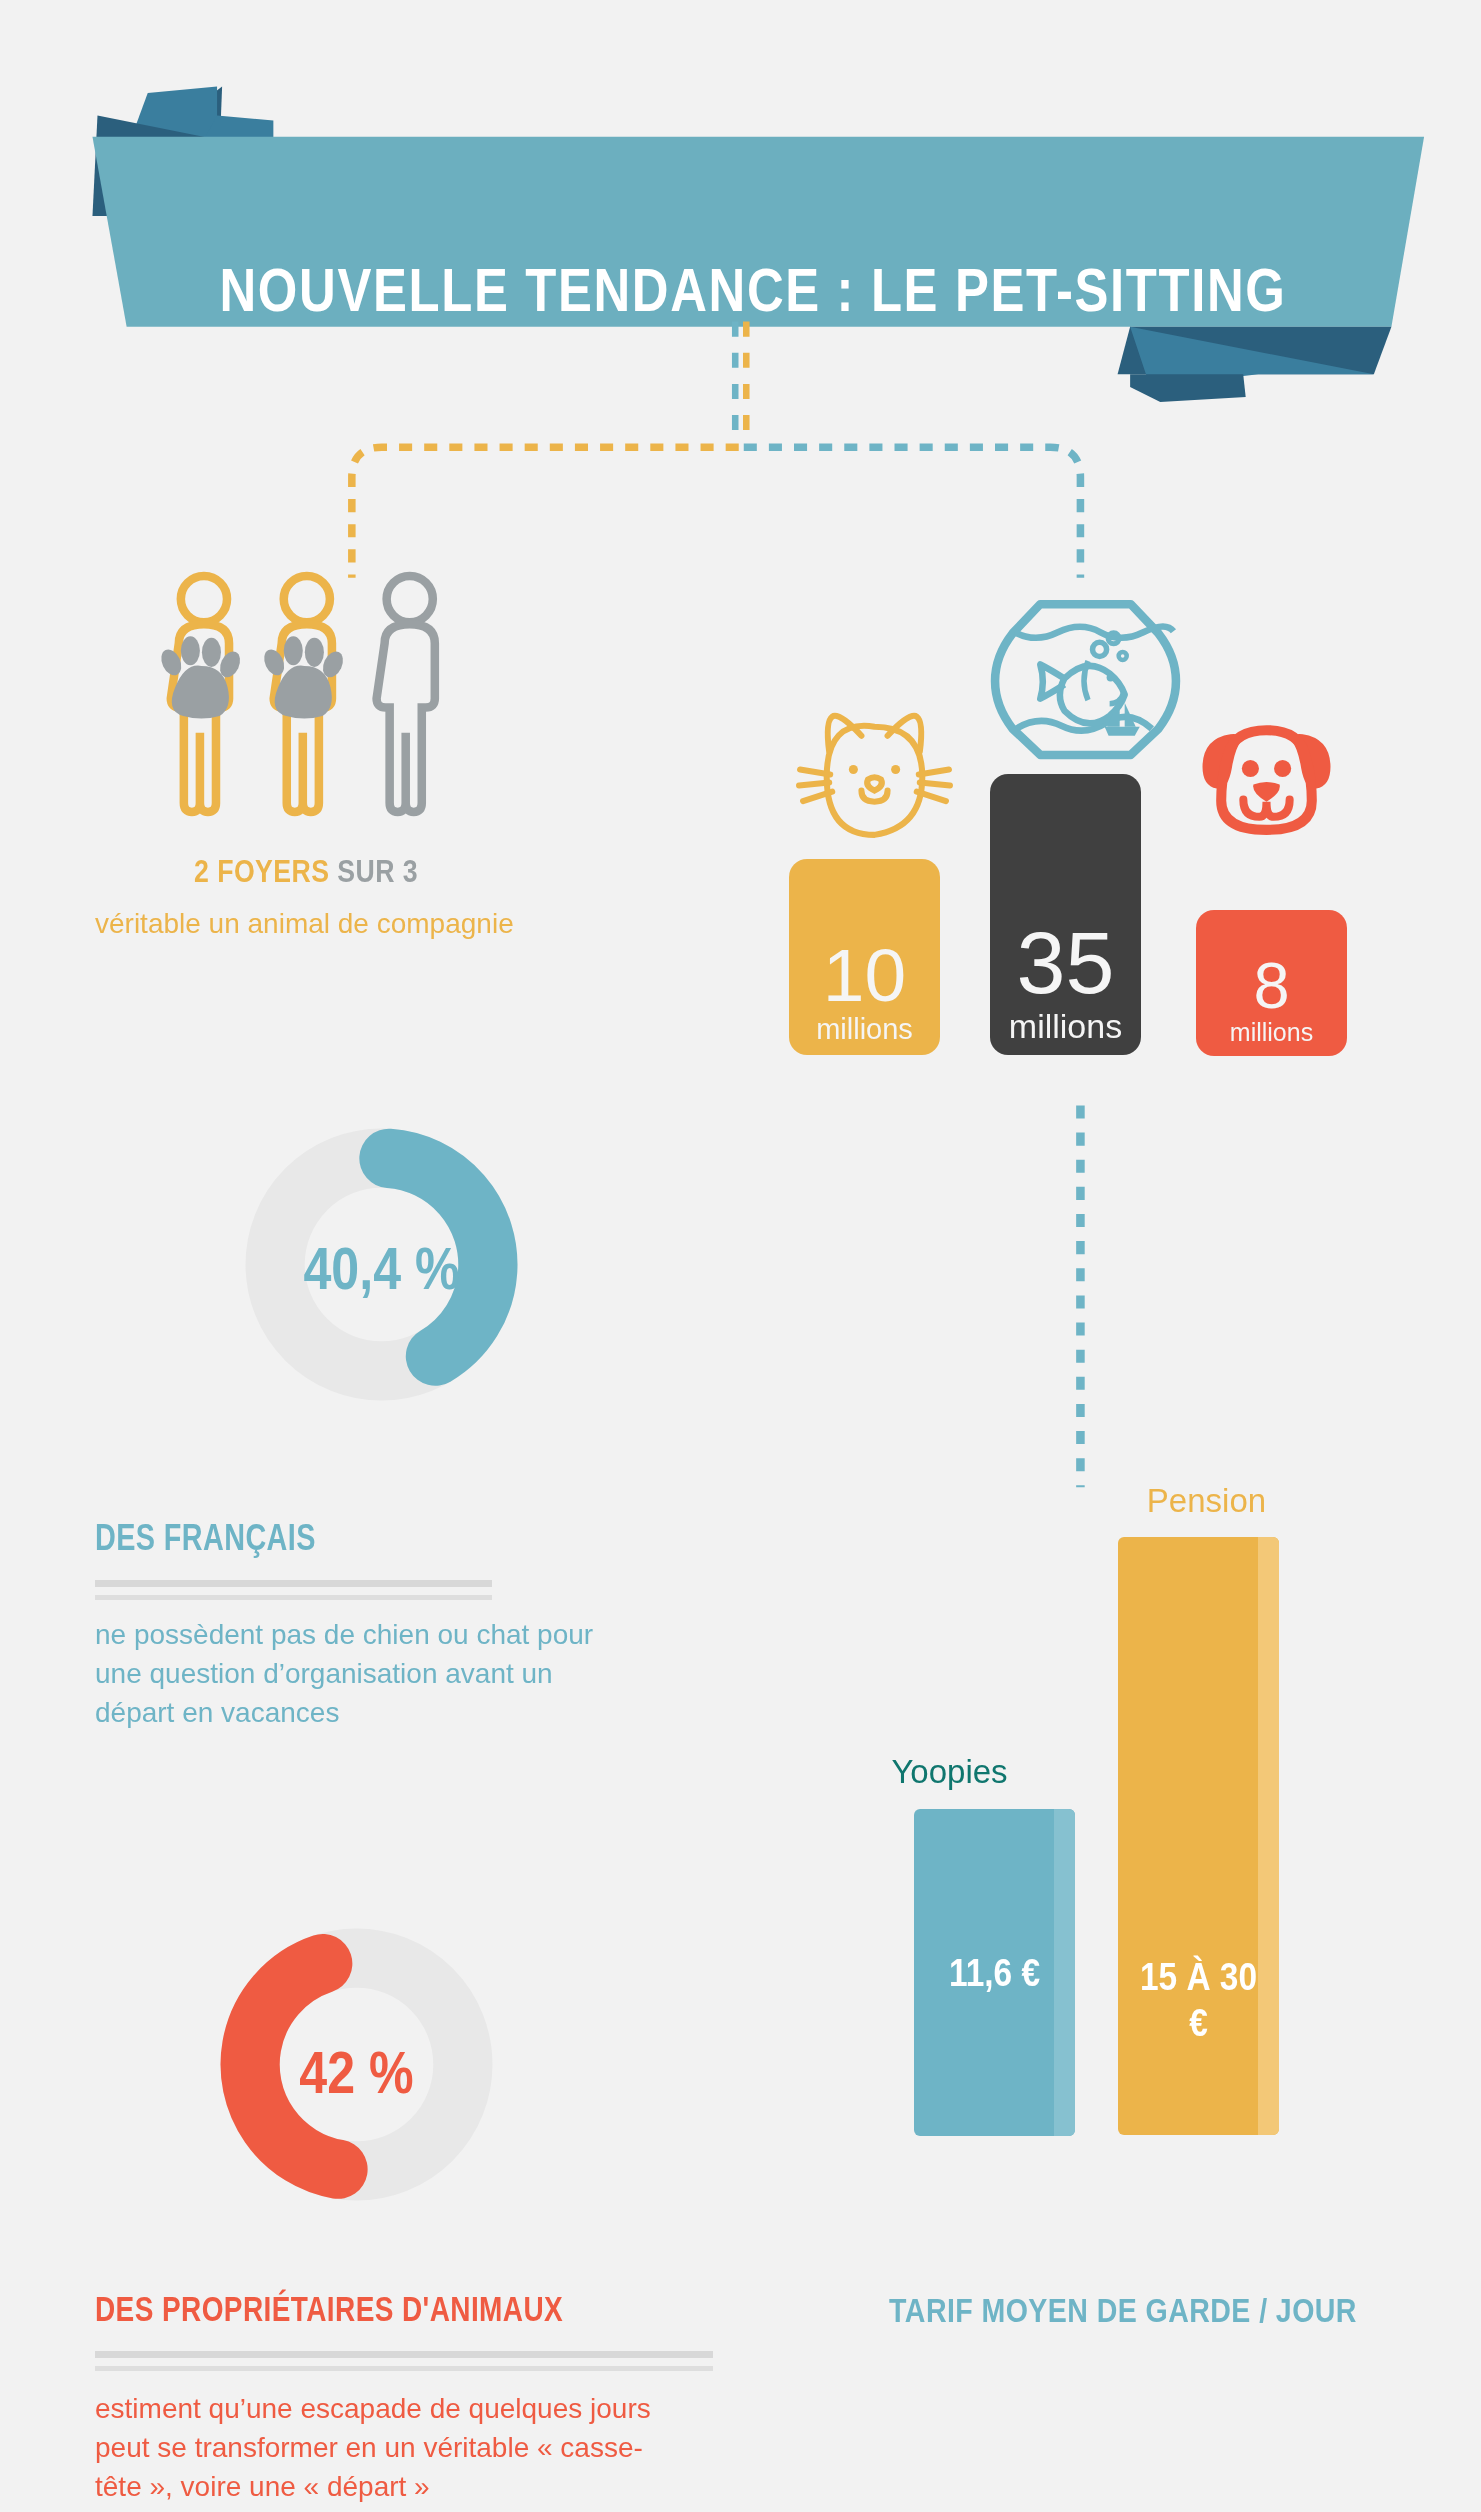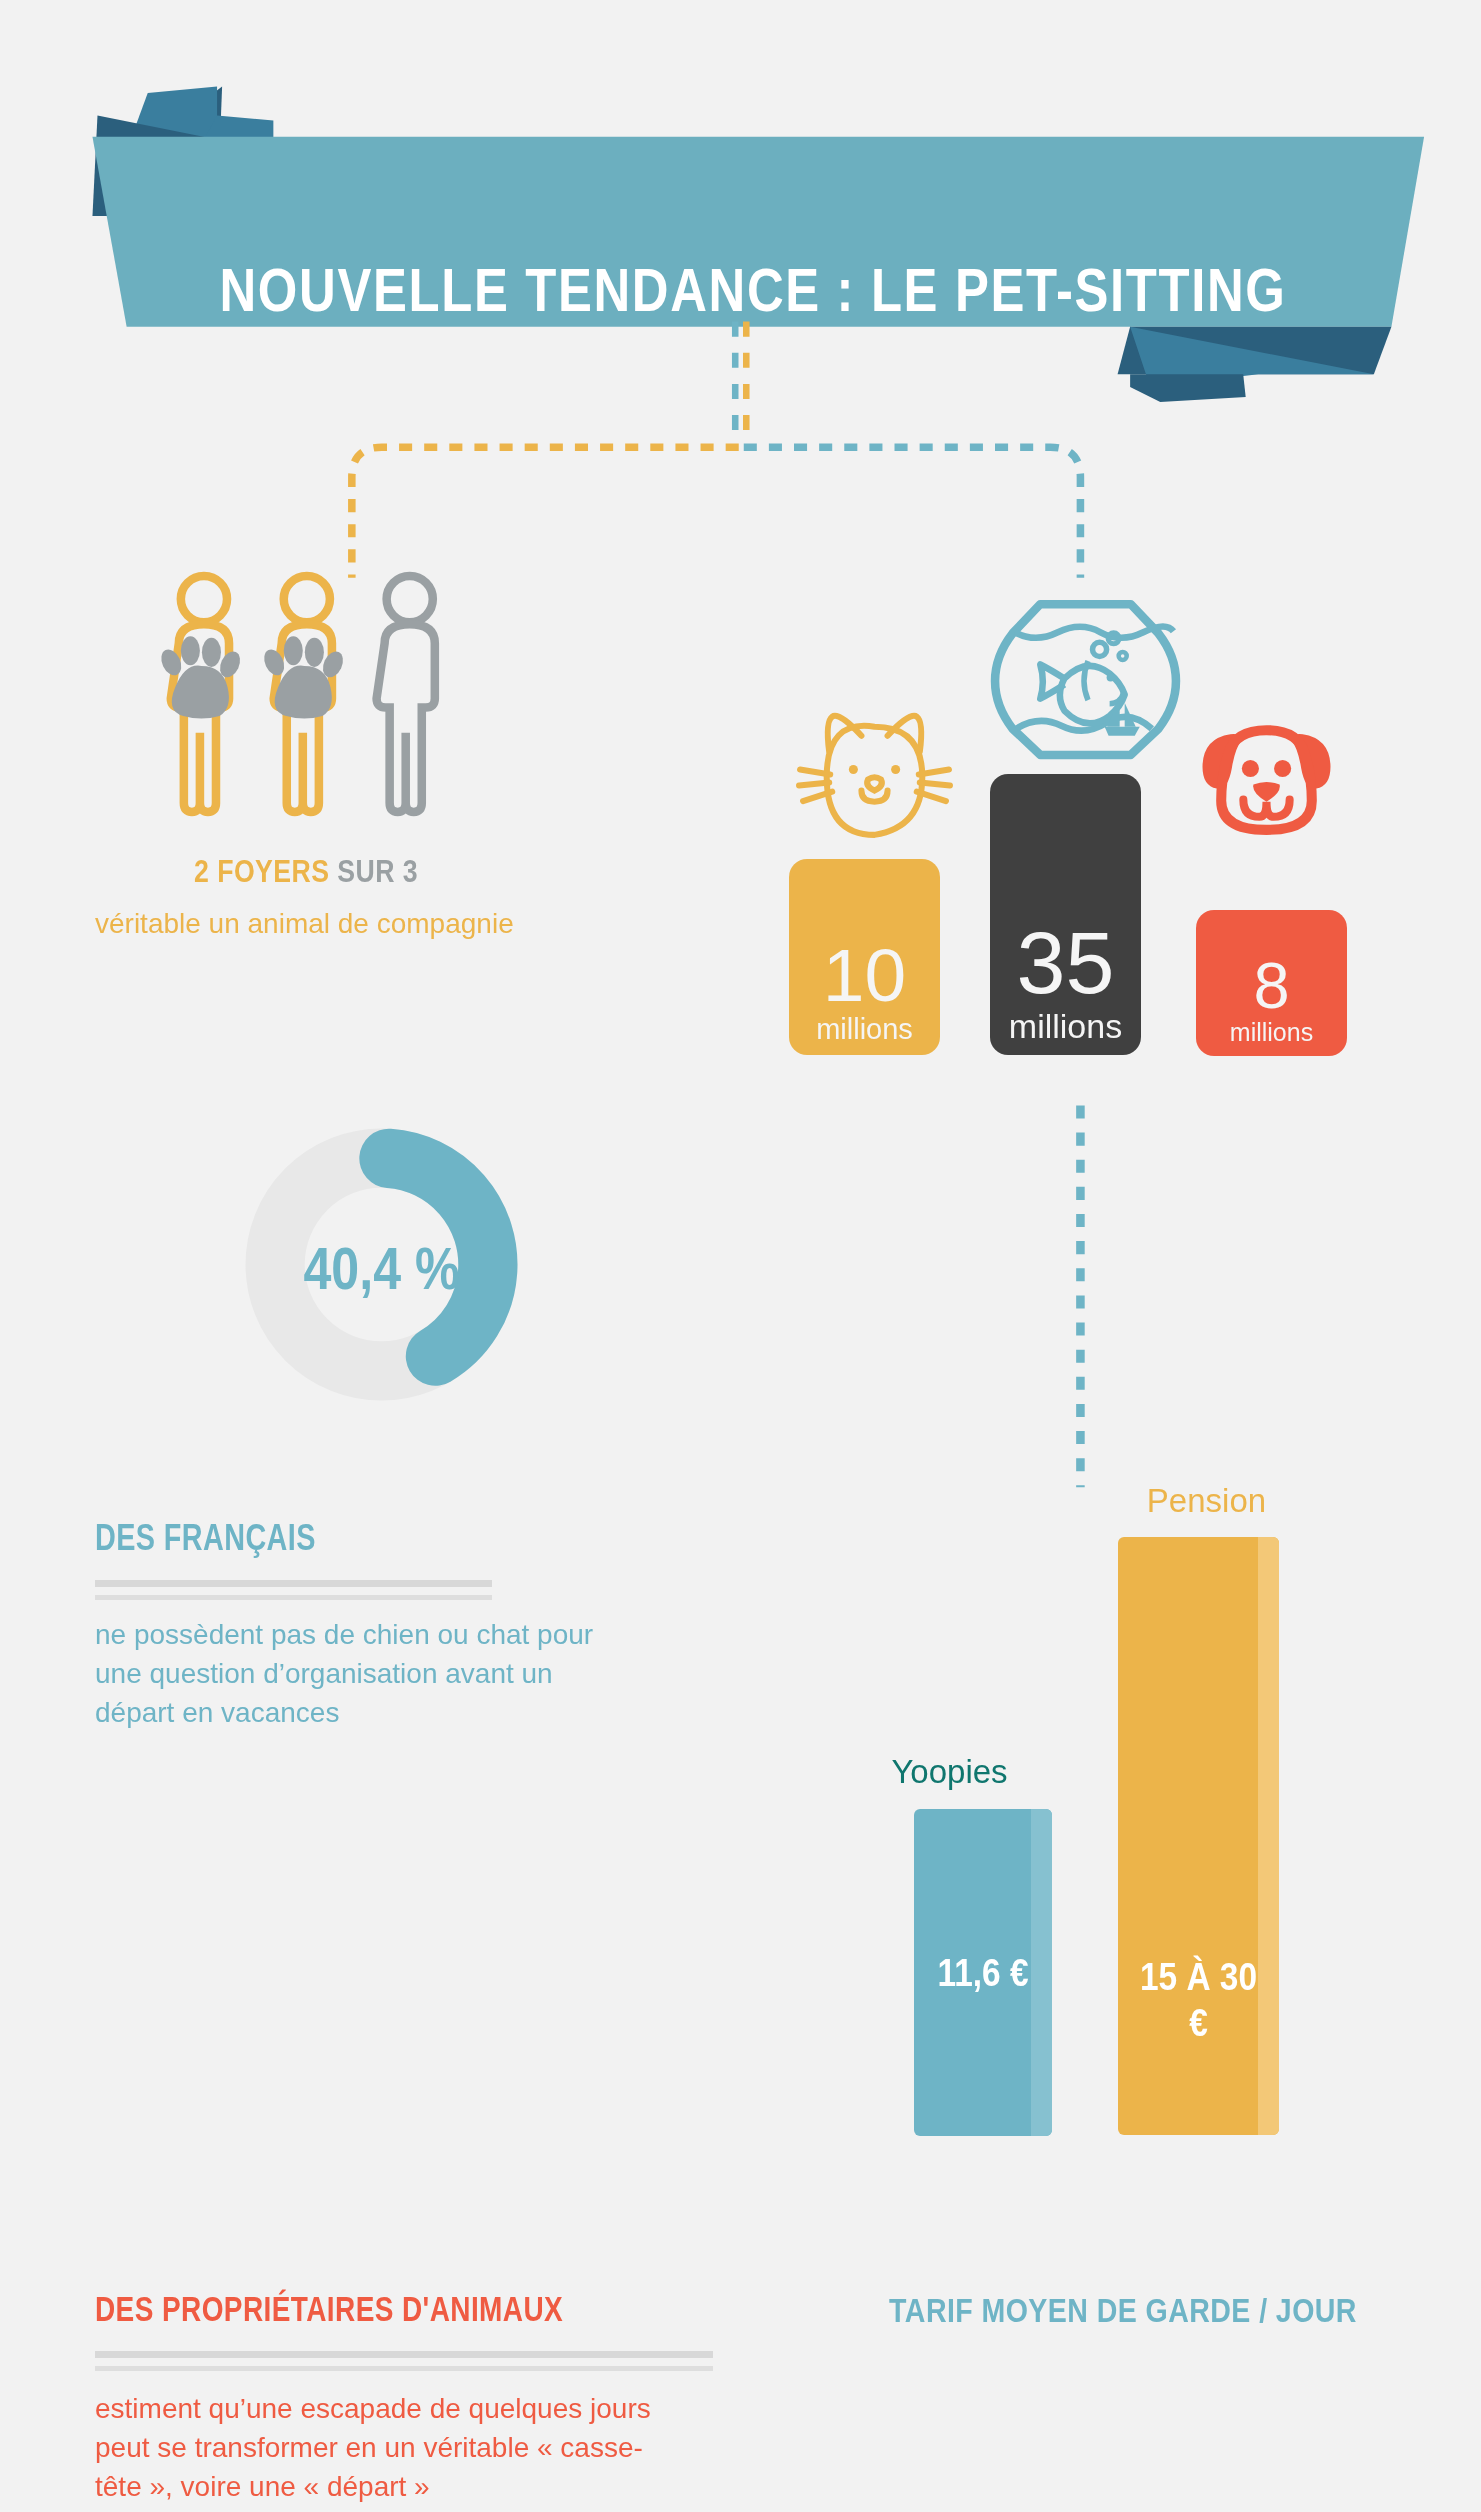--- a/index.html
+++ b/index.html
@@ -249,32 +249,39 @@
     <div class="donut-label" style="top:111px;color:#6eb4c6;font-size:59px;">40,4 %</div>
   </div>
 
   <div class="blk-head" style="left:95px;top:1517px;color:#6eb4c6;">DES FRANÇAIS</div>
   <div class="rule" style="left:95px;top:1580px;width:397px;">
     <i></i>
       <i></i>
   </div>
   <div class="blk-body" style="left:95px;top:1615px;width:533px;color:#6eb4c6;">ne possèdent pas de chien ou chat pour une question d’organisation avant un départ en vacances</div>
 
+  <div class="donut" style="left:216px;top:1924px;width:281px;height:281px;">
+    <svg width="281" height="281" viewBox="0 0 560 560">
+      <circle cx="280" cy="280" r="212" fill="none" stroke="#e8e8e8" stroke-width="118"></circle>
+      <circle cx="280" cy="280" r="212" fill="none" stroke="#ef5b42" stroke-width="118" stroke-linecap="round" stroke-dasharray="560 772" transform="rotate(100 280 280)"></circle>
+    </svg>
+    <div class="donut-label" style="top:115px;color:#ef5b42;font-size:59px;">42 %</div>
+  </div>
 
   <div class="blk-head" style="left:95px;top:2289px;color:#ef5b42;font-size:35px;">DES PROPRIÉTAIRES D'ANIMAUX</div>
   <div class="rule" style="left:95px;top:2351px;width:618px;">
     <i></i>
       <i></i>
   </div>
   <div class="blk-body" style="left:95px;top:2389px;width:593px;color:#ef5b42;">estiment qu’une escapade de quelques jours peut se transformer en un véritable « casse-tête », voire une « départ »</div>
 
   <div class="bars">
 
     <div class="bar-name" style="left:65px;top:296px;width:201px;color:#0f766e;">Yoopies</div>
-    <div class="bar" style="left:130px;top:352px;width:138px;height:327px;background:#6eb4c6;">
+    <div class="bar" style="left:130px;top:352px;width:161px;height:327px;background:#6eb4c6;">
       <div class="bar-hl" style="right:0;top:0;width:21px;height:327px;background:#86c1d0;border-radius:0 6px 6px 0;"></div>
       <div class="bar-val" style="top:141px;">11,6 €</div>
     </div>
 
     <div class="bar-name" style="left:322px;top:25px;width:201px;color:#ecb44a;">Pension</div>
     <div class="bar" style="left:334px;top:80px;width:161px;height:598px;background:#ecb44a;">
       <div class="bar-hl" style="right:0;top:0;width:21px;height:598px;background:#f3c877;border-radius:0 6px 6px 0;"></div>
       <div class="bar-val" style="top:417px;">15 À 30 €</div>
     </div>
   </div>

